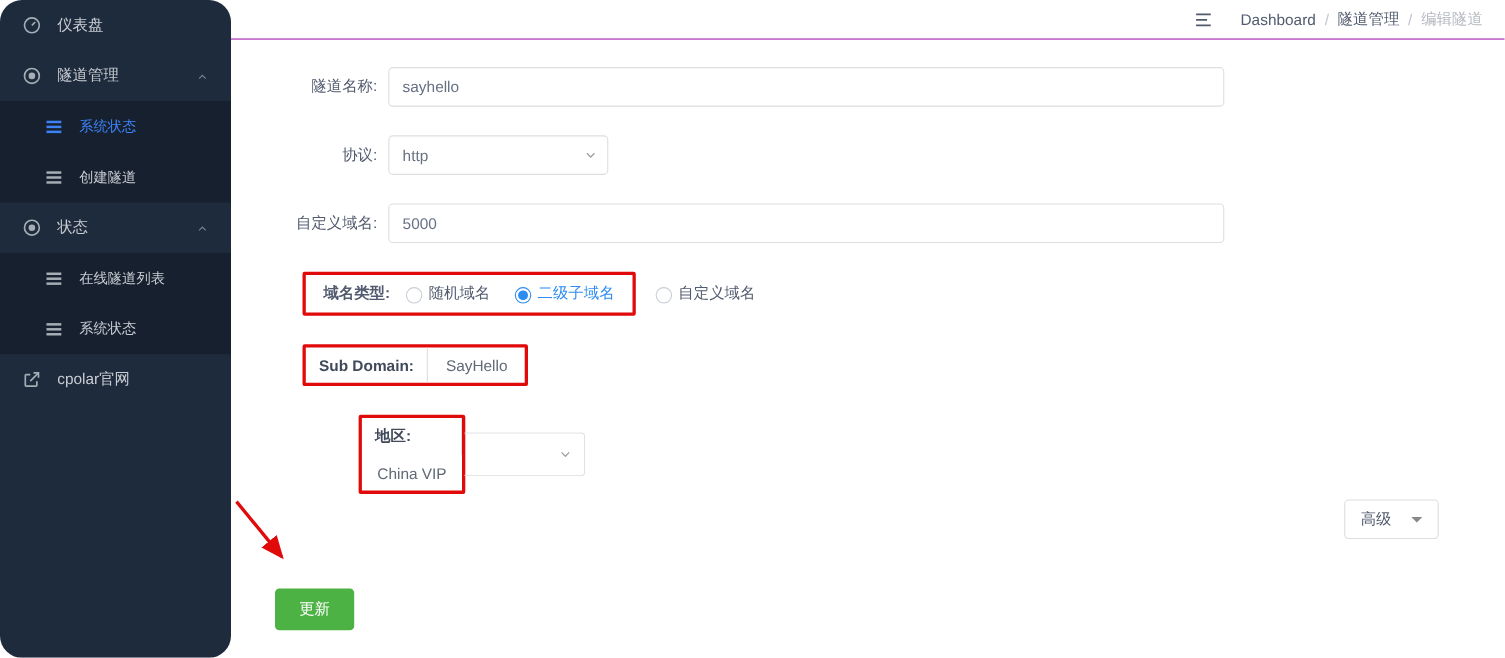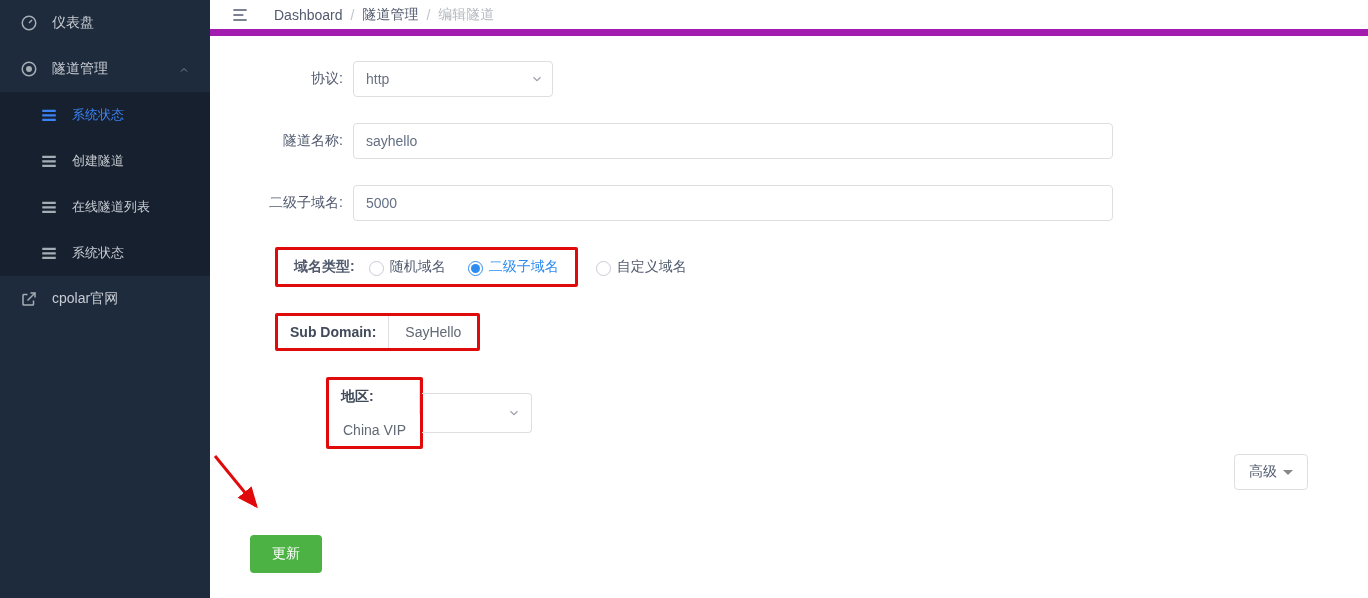--- a/index.html
+++ b/index.html
@@ -14,20 +14,21 @@
 }
 .layout { display: flex; height: 100%; }
 
 
 .sidebar {
   width: 210px;
   background: #1e2b3c;
   color: #a5adb5;
   height: 100%;
   flex-shrink: 0;
+  border-radius: 20px;
 }
 .menu-item {
   display: flex;
   align-items: center;
   padding: 14px 20px;
   cursor: pointer;
   color: #c8ccd3;
   position: relative;
 }
 .menu-item.top-level { font-size: 14px; }
@@ -59,24 +60,25 @@
 
 
 .main {
   flex: 1;
   display: flex;
   flex-direction: column;
   overflow: hidden;
 }
 .topbar {
   height: 70px;
-  border-bottom: 7px solid #a21caf;
+  border-bottom: 1px solid #a21caf;
   display: flex;
   align-items: center;
   padding: 0 20px;
+  justify-content: flex-end;
 }
 .toggle-menu {
   width: 20px;
   height: 20px;
   margin-right: 24px;
   cursor: pointer;
 }
 .breadcrumb {
   display: flex;
   align-items: center;
@@ -256,21 +258,21 @@
   right: 60px;
   top: 418px;
   border: 1px solid #dcdee2;
   border-radius: 4px;
   padding: 8px 14px;
   font-size: 14px;
   color: #515a6e;
   cursor: pointer;
   display: inline-flex;
   align-items: center;
-  gap: 6px;
+  gap: 18px;
   background: #fff;
 }
 .advanced-btn .tri {
   width: 0; height: 0;
   border-left: 5px solid transparent;
   border-right: 5px solid transparent;
   border-top: 5px solid #888;
 }
 
 .update-btn {
@@ -341,20 +343,34 @@
           <svg viewBox="0 0 24 24" fill="#a5adb5">
               <rect x="3" y="5" width="18" height="3"></rect>
               <rect x="3" y="11" width="18" height="3"></rect>
               <rect x="3" y="17" width="18" height="3"></rect>
             </svg>
         </span>
         <span>创建隧道</span>
       </div>
     </div>
 
+    <div class="menu-item top-level">
+      <span class="icon">
+        <svg viewBox="0 0 24 24" fill="none" stroke="#a5adb5" stroke-width="2">
+            <circle cx="12" cy="12" r="9"></circle>
+            <circle cx="12" cy="12" r="3" fill="#a5adb5"></circle>
+          </svg>
+      </span>
+      <span>状态</span>
+      <span class="chevron">
+        <svg viewBox="0 0 24 24" fill="none" stroke="#7d8590" stroke-width="2">
+            <path d="M6 15l6-6 6 6"></path>
+          </svg>
+      </span>
+    </div>
     <div class="submenu">
       <div class="menu-item">
         <span class="icon">
           <svg viewBox="0 0 24 24" fill="#a5adb5">
               <rect x="3" y="5" width="18" height="3"></rect>
               <rect x="3" y="11" width="18" height="3"></rect>
               <rect x="3" y="17" width="18" height="3"></rect>
             </svg>
         </span>
         <span>在线隧道列表</span>
@@ -395,38 +411,38 @@
         <span class="sep">/</span>
         <span class="link">隧道管理</span>
         <span class="sep">/</span>
         <span class="current">编辑隧道</span>
       </div>
     </div>
 
     <div class="content">
 
       <div class="form-row">
+        <div class="form-label">隧道名称:</div>
+        <input class="text-input" value="sayhello" style="">
+      </div>
+
+      <div class="form-row">
         <div class="form-label">协议:</div>
         <div class="select-wrap">
           <span>http</span>
           <span class="chev">
             <svg viewBox="0 0 24 24" fill="none" stroke="#9aa0a6" stroke-width="2">
                 <path d="M6 9l6 6 6-6"></path>
               </svg>
           </span>
         </div>
       </div>
 
       <div class="form-row">
-        <div class="form-label">隧道名称:</div>
-        <input class="text-input" value="sayhello" style="">
-      </div>
-
-      <div class="form-row">
-        <div class="form-label">二级子域名:</div>
+        <div class="form-label">自定义域名:</div>
         <input class="text-input" value="5000" style="">
       </div>
 
       <div class="domain-type-row">
         <div class="highlight-box domain-type-box" style="margin-left:25px;">
           <span class="form-label">域名类型:</span>
           <label class="radio">
             <span class="circle"></span>
             <span class="radio-label">随机域名</span>
           </label>

